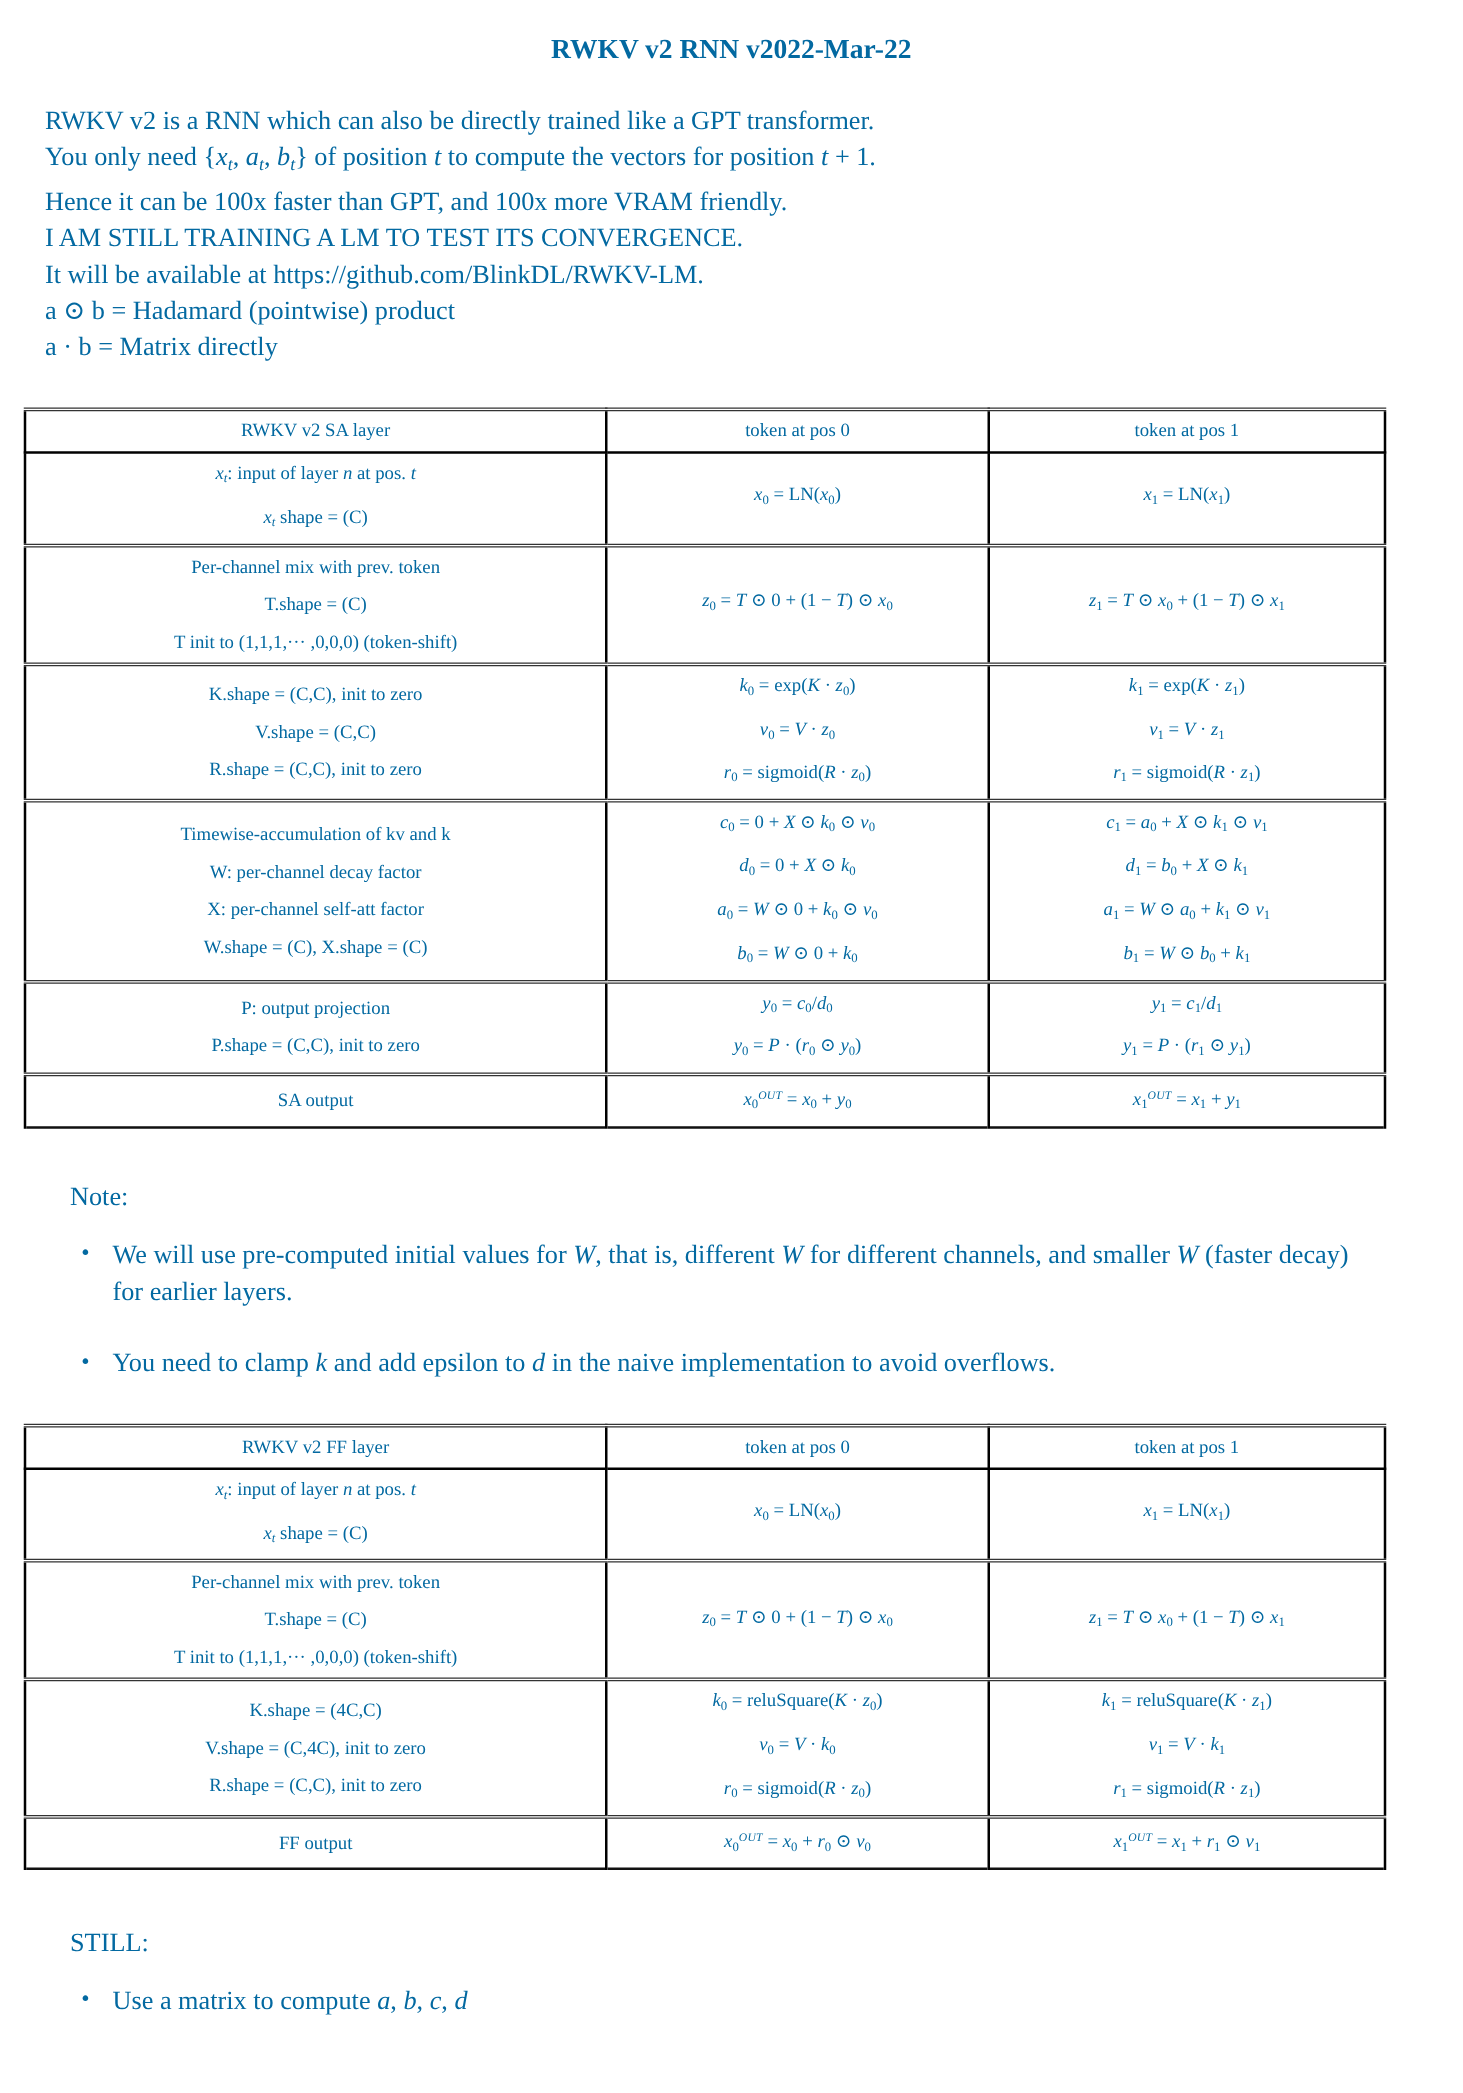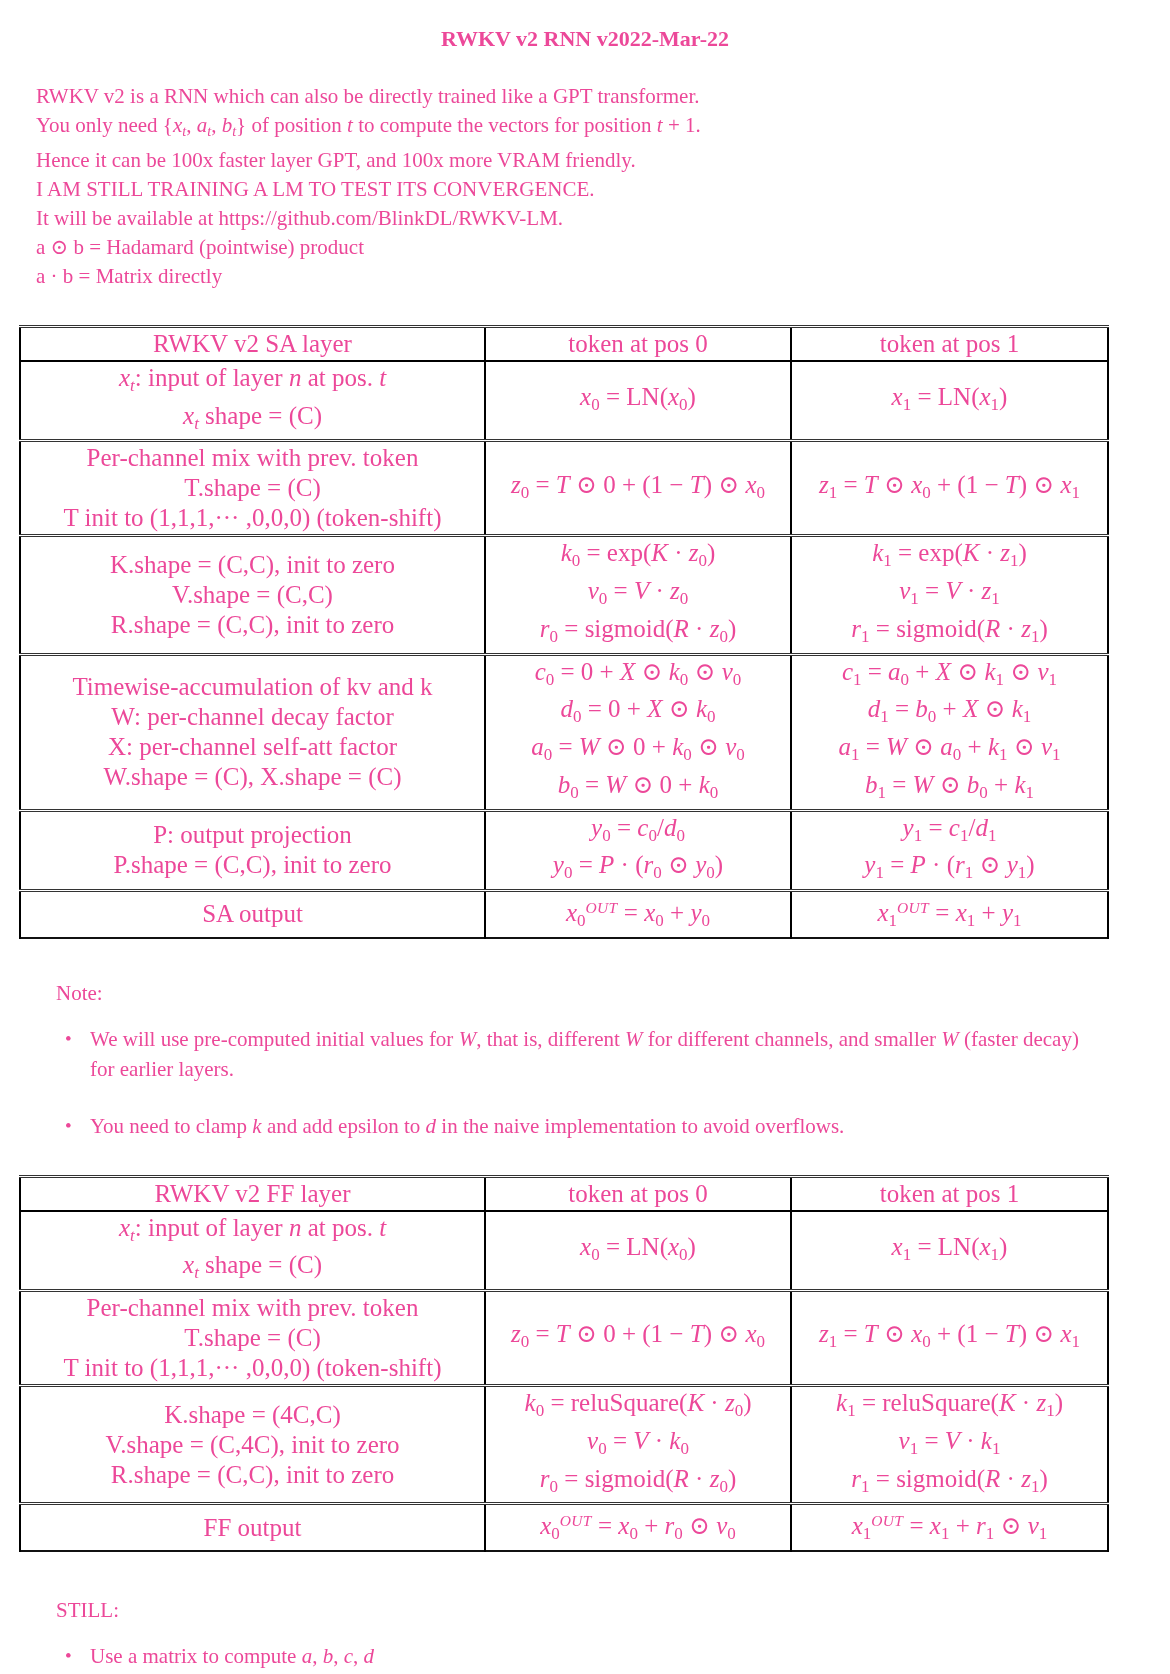--- a/index.html
+++ b/index.html
@@ -5,21 +5,21 @@
   html, body {
     margin: 0;
     padding: 0;
     background: #ffffff;
   }
   .page {
     position: relative;
     width: 1170px;
     height: 1674px;
     background: #ffffff;
-    color: #ec4899;
+    color: #0369a1;
     font-family: "Liberation Serif", "DejaVu Serif", "DejaVu Sans", serif;
     font-size: 21px;
     overflow: hidden;
   }
   .title {
     padding-top: 26px;
     text-align: center;
     font-weight: 700;
     font-size: 22px;
   }
@@ -42,21 +42,21 @@
   table.rwkv-table.second { }
   .rwkv-table col.c1 { width: 465px; }
   .rwkv-table col.c2 { width: 306px; }
   .rwkv-table col.c3 { width: 317px; }
   .rwkv-table th, .rwkv-table td {
     border-left: 2px solid #000;
     border-right: 2px solid #000;
     text-align: center;
     vertical-align: middle;
     font-weight: normal;
-    font-size: 25px;
+    font-size: 15px;
     line-height: 30px;
     padding: 1px 6px;
   }
   .rwkv-table thead th { border-bottom: 2px solid #000; }
   .rwkv-table tbody td { border-top: 3px double #333; }
   .rwkv-table tbody tr:first-child td { border-top: 2px solid #000; }
 
   em { font-style: italic; }
   sub { font-size: 68%; vertical-align: -0.28em; }
   sup { font-size: 62%; vertical-align: 0.5em; letter-spacing: 0.02em; }
@@ -88,21 +88,21 @@
 </head>
 <body>
 
 <div class="page">
 
   <div class="title">RWKV v2 RNN v2022-Mar-22</div>
 
   <div class="intro">
     <div class="iline">RWKV v2 is a RNN which can also be directly trained like a GPT transformer.</div>
     <div class="iline">You only need {<em>x</em><sub><em>t</em></sub>, <em>a</em><sub><em>t</em></sub>, <em>b</em><sub><em>t</em></sub>} of position <em>t</em> to compute the vectors for position <em>t</em> + 1.</div>
-    <div class="iline">Hence it can be 100x faster layer GPT, and 100x more VRAM friendly.</div>
+    <div class="iline">Hence it can be 100x faster than GPT, and 100x more VRAM friendly.</div>
     <div class="iline">I AM STILL TRAINING A LM TO TEST ITS CONVERGENCE.</div>
     <div class="iline">It will be available at https://github.com/BlinkDL/RWKV-LM.</div>
     <div class="iline">a ⊙ b = Hadamard (pointwise) product</div>
     <div class="iline">a · b = Matrix directly</div>
   </div>
 
   <table class="rwkv-table">
     <colgroup>
         <col class="c1">
         <col class="c2">

